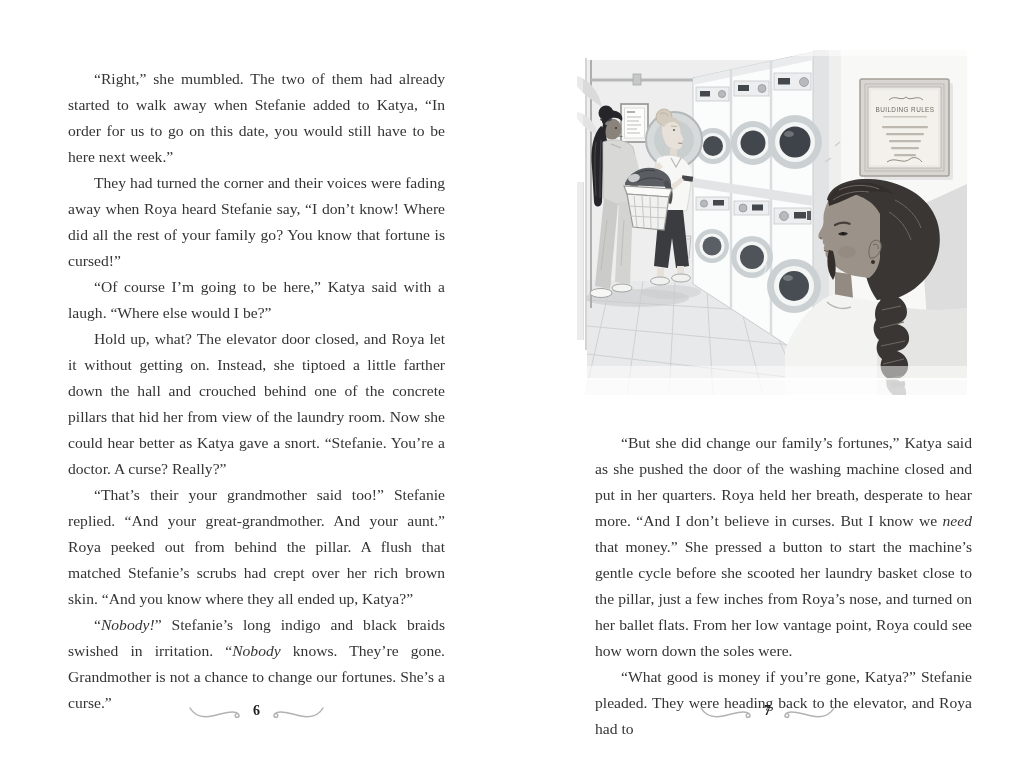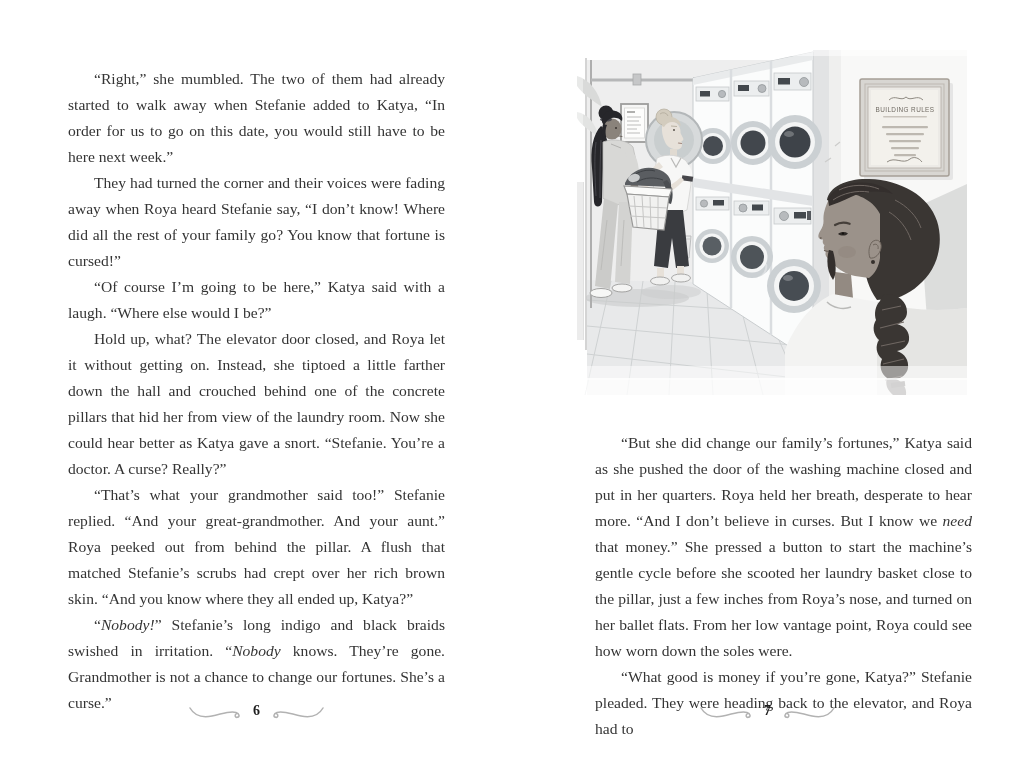--- a/index.html
+++ b/index.html
@@ -24,21 +24,21 @@
 <body>
 
 <div class="canvas">
 
   <section class="page page-left">
     <div class="text-col">
         <p>“Right,” she mumbled. The two of them had already started to walk away when Stefanie added to Katya, “In order for us to go on this date, you would still have to be here next week.”</p>
         <p>They had turned the corner and their voices were fading away when Roya heard Stefanie say, “I don’t know! Where did all the rest of your family go? You know that fortune is cursed!”</p>
         <p>“Of course I’m going to be here,” Katya said with a laugh. “Where else would I be?”</p>
         <p>Hold up, what? The elevator door closed, and Roya let it without getting on. Instead, she tiptoed a little farther down the hall and crouched behind one of the concrete pillars that hid her from view of the laundry room. Now she could hear better as Katya gave a snort. “Stefanie. You’re a doctor. A curse? Really?”</p>
-        <p>“That’s what your grandmother said too!” Stefanie replied. “And your great-grandmother. And your aunt.” Roya peeked out from behind the pillar. A flush that matched Stefanie’s scrubs had crept over her rich brown skin. “And you know where they all ended up, Katya?”</p>
+        <p>“That’s their your grandmother said too!” Stefanie replied. “And your great-grandmother. And your aunt.” Roya peeked out from behind the pillar. A flush that matched Stefanie’s scrubs had crept over her rich brown skin. “And you know where they all ended up, Katya?”</p>
         <p>“<em>Nobody!</em>” Stefanie’s long indigo and black braids swished in irritation. “<em>Nobody</em> knows. They’re gone. Grandmother is not a chance to change our fortunes. She’s a curse.”</p>
       </div>
     <footer class="pageno-row">
       <svg class="flourish" width="56" height="18" viewBox="0 0 56 18">
         <path d="M2,6 C6,13 14,16 24,14 C34,12 42,8.5 48,10.5 C51.5,11.7 52,14.6 49.4,15.3 C47.2,15.8 46.2,13.2 48.2,11.8" stroke="#b2b2b2" stroke-width="1.5" fill="none" stroke-linecap="round"></path>
       </svg>
       <span class="pageno">6</span>
       <svg class="flourish" width="56" height="18" viewBox="0 0 56 18">
         <g transform="translate(56,0) scale(-1,1)">
           <path d="M2,6 C6,13 14,16 24,14 C34,12 42,8.5 48,10.5 C51.5,11.7 52,14.6 49.4,15.3 C47.2,15.8 46.2,13.2 48.2,11.8" stroke="#b2b2b2" stroke-width="1.5" fill="none" stroke-linecap="round"></path>

